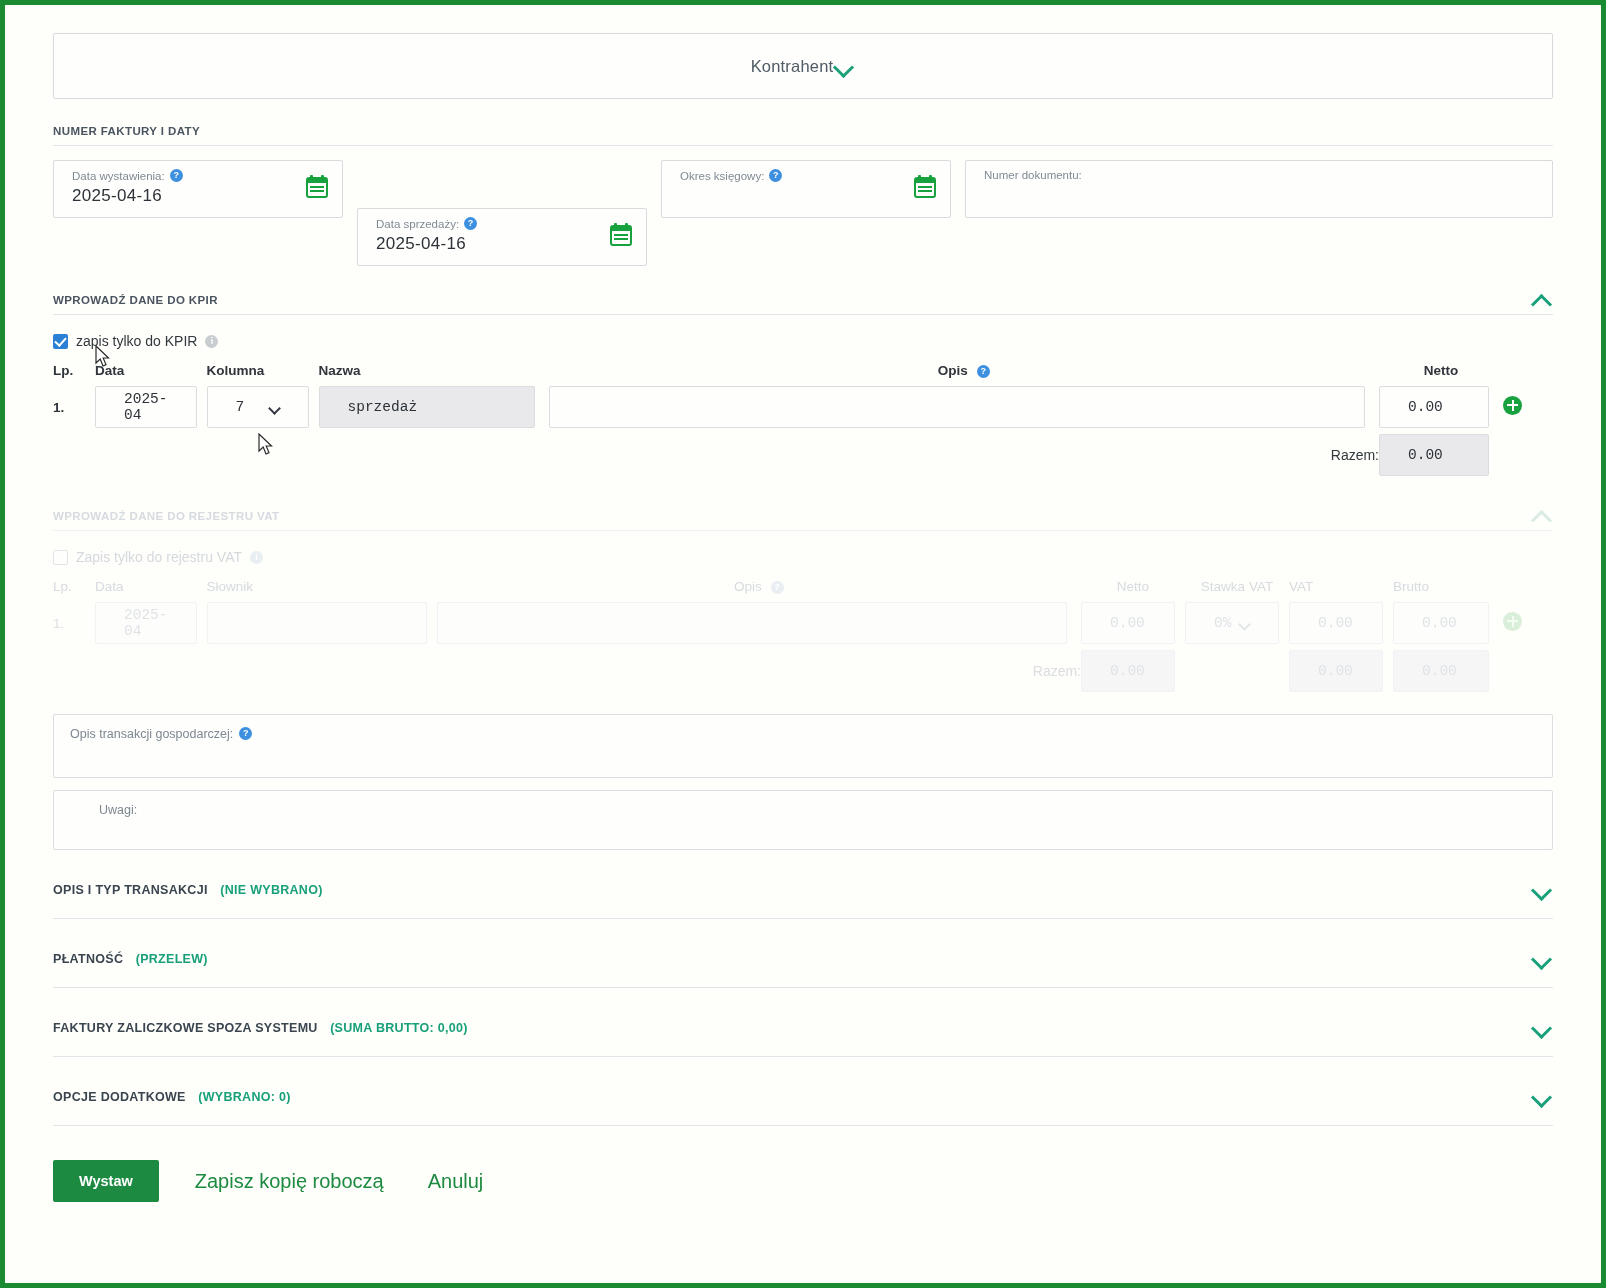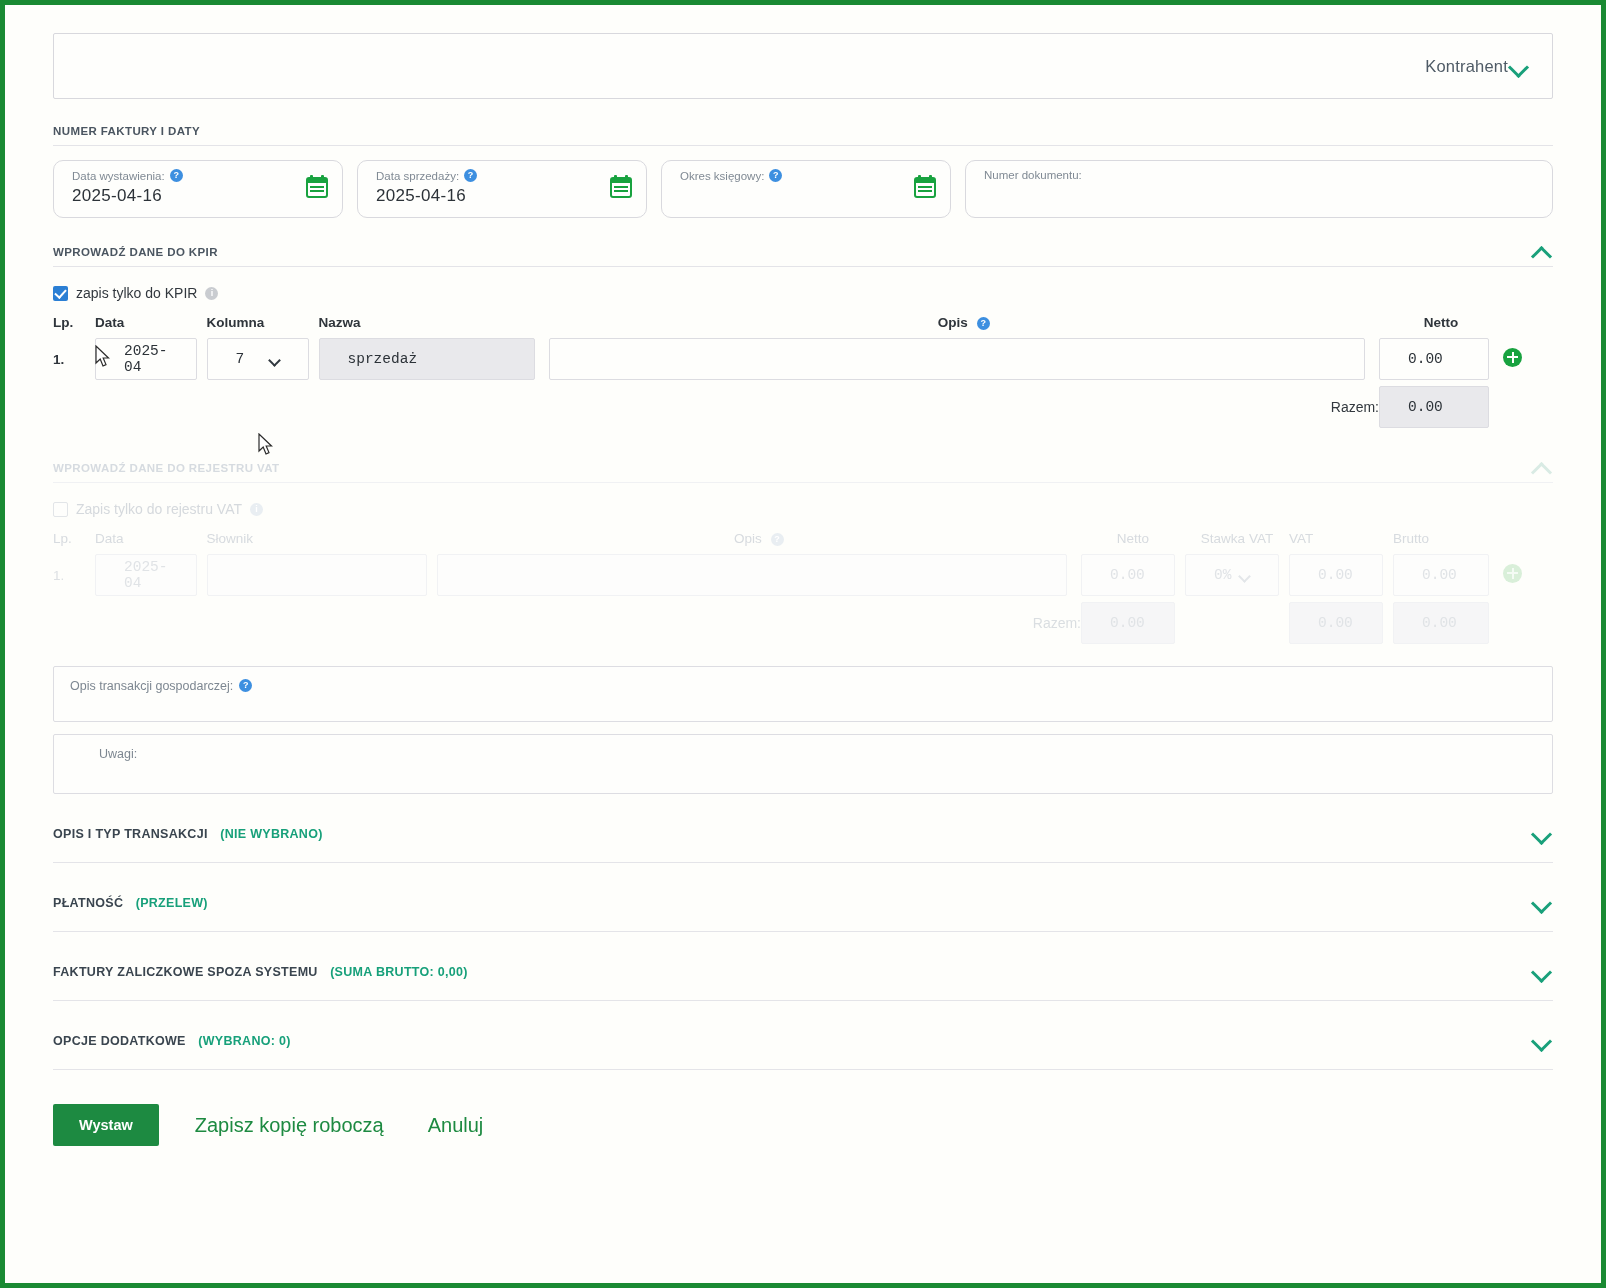--- a/index.html
+++ b/index.html
@@ -25,21 +25,21 @@
   
   .kontrahent {
     margin-top: 4px;
     height: 66px;
     border: 1px solid #d8d8dd;
     border-radius: 2px;
     background: #fefefc;
     display: flex;
     align-items: center;
     padding: 0 22px;
-    justify-content: flex-end;
+    justify-content: center;
   }
   .kontrahent-label {
     font-size: 16.5px;
     color: #4f5b66;
     letter-spacing: .2px;
   }
 
   .chev {
     width: 22px; height: 14px;
     display: inline-block;
@@ -86,29 +86,29 @@
   .rule.muted { border-bottom-color: #f0f1f3; }
 
   
   .dates {
     display: flex;
     gap: 14px;
     margin-top: 14px;
   }
   .datefield {
     border: 1px solid #d9d9de;
-    border-radius: 10px;
+    border-radius: 2px;
     background: #fefefc;
     height: 58px;
     position: relative;
     padding: 8px 12px 0 18px;
     flex: 0 0 auto;
   }
   .df1 { width: 290px; }
-  .df2 { width: 290px; }
+  .df2 { width: 290px; margin-top: 48px; }
   .df3 { width: 290px; }
   .df4 { flex: 1 1 auto; }
   .df-label {
     font-size: 11.5px;
     color: #808a94;
     display: flex;
     align-items: center;
     gap: 5px;
   }
   .df-value {
@@ -259,21 +259,21 @@
     border: 1px solid #dddde2;
     border-radius: 2px;
     background: #fefefc;
     padding: 12px 16px;
     font-size: 12.5px;
     color: #7d8791;
     display: flex;
     align-items: flex-start;
     gap: 6px;
   }
-  .ta.one { height: 56px; margin-top: 16px; }
+  .ta.one { height: 64px; margin-top: 16px; }
   .ta.two { height: 60px; margin-top: 12px; padding-left: 45px; }
 
   
   .acc {
     margin-top: 30px;
   }
   .acc-head {
     display: flex;
     align-items: center;
     justify-content: space-between;

